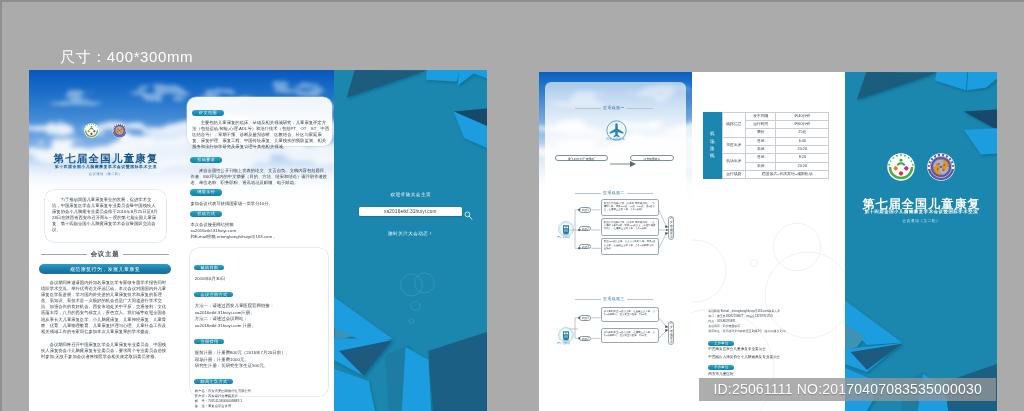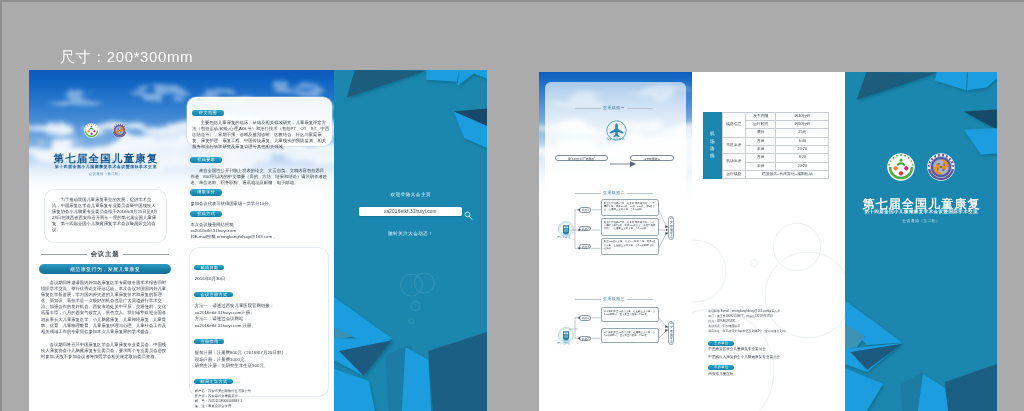--- a/index.html
+++ b/index.html
@@ -250,21 +250,21 @@
       <path d="M50 23 C66 23 76 33 76 47 C76 55 70 60 63 60 C57 60 53 56 53 51 C53 47 56 44 60 44 C62 44 64 45 65 47 C64 36 58 30 50 30 Z" fill="#f39200"></path>
       <path d="M77 50 C77 66 67 76 53 76 C45 76 40 70 40 63 C40 57 44 53 49 53 C53 53 56 56 56 60 C56 62 55 64 53 65 C64 64 70 58 70 50 Z" fill="#aeb0c8"></path>
       <path d="M50 77 C34 77 24 67 24 53 C24 45 30 40 37 40 C43 40 47 44 47 49 C47 53 44 56 40 56 C38 56 36 55 35 53 C36 64 42 70 50 70 Z" fill="#f39200"></path>
       <path d="M23 50 C23 34 33 24 47 24 C55 24 60 30 60 37 C60 43 56 47 51 47 C47 47 44 44 44 40 C44 38 45 36 47 35 C36 36 30 42 30 50 Z" fill="#aeb0c8"></path>
     </g>
   </g>
  </defs>
 </svg>
 
 <div id="stage">
-  <div class="sizenote">尺寸：200*300mm</div>
+  <div class="sizenote">尺寸：400*300mm</div>
 
   <div class="sheet" id="sheetL">
       <div class="sky">
         <svg class="clouds" viewBox="0 0 305 345" preserveAspectRatio="none">
           <defs>
             <filter id="cf1" x="-20%" y="-80%" width="140%" height="300%">
               <feTurbulence type="fractalNoise" baseFrequency="0.022 0.055" numOctaves="4" seed="7" result="n"></feTurbulence>
               <feDisplacementMap in="SourceGraphic" in2="n" scale="30" xChannelSelector="R" yChannelSelector="G" result="d"></feDisplacementMap>
               <feGaussianBlur in="d" stdDeviation="2.6"></feGaussianBlur>
             </filter>
@@ -655,13 +655,14 @@
       </div>
       <div class="cvTitle cvTitleR">第七届全国儿童康复</div>
       <div class="cvSub cvSubR">第十四届全国小儿脑瘫康复学术会议暨国际学术交流</div>
       <div class="cvNotice cvNoticeR">会议通知（第二轮）</div>
     </div>
   </div>
 
   <div class="wm">
     <svg width="420" height="56" viewBox="0 0 420 56"></svg>
   </div>
+  <div class="idbar">ID:25061111 NO:20170407083535000030</div>
 </div>
 
 </body></html>

